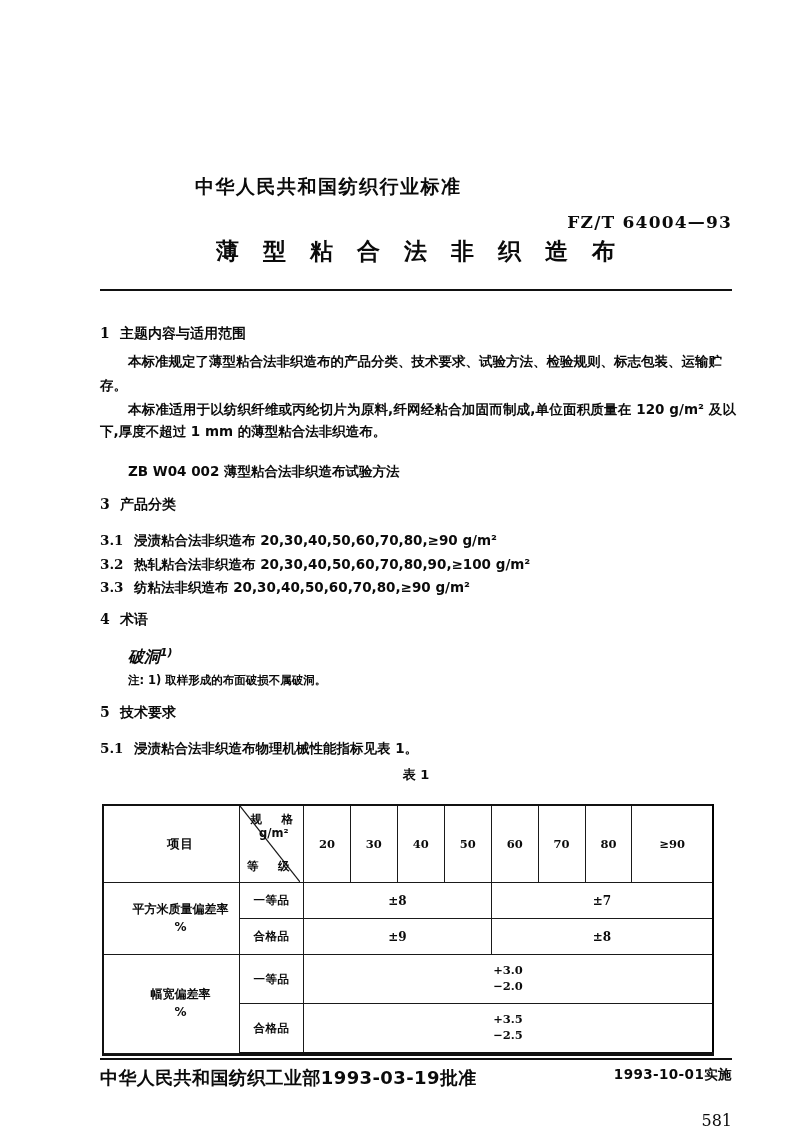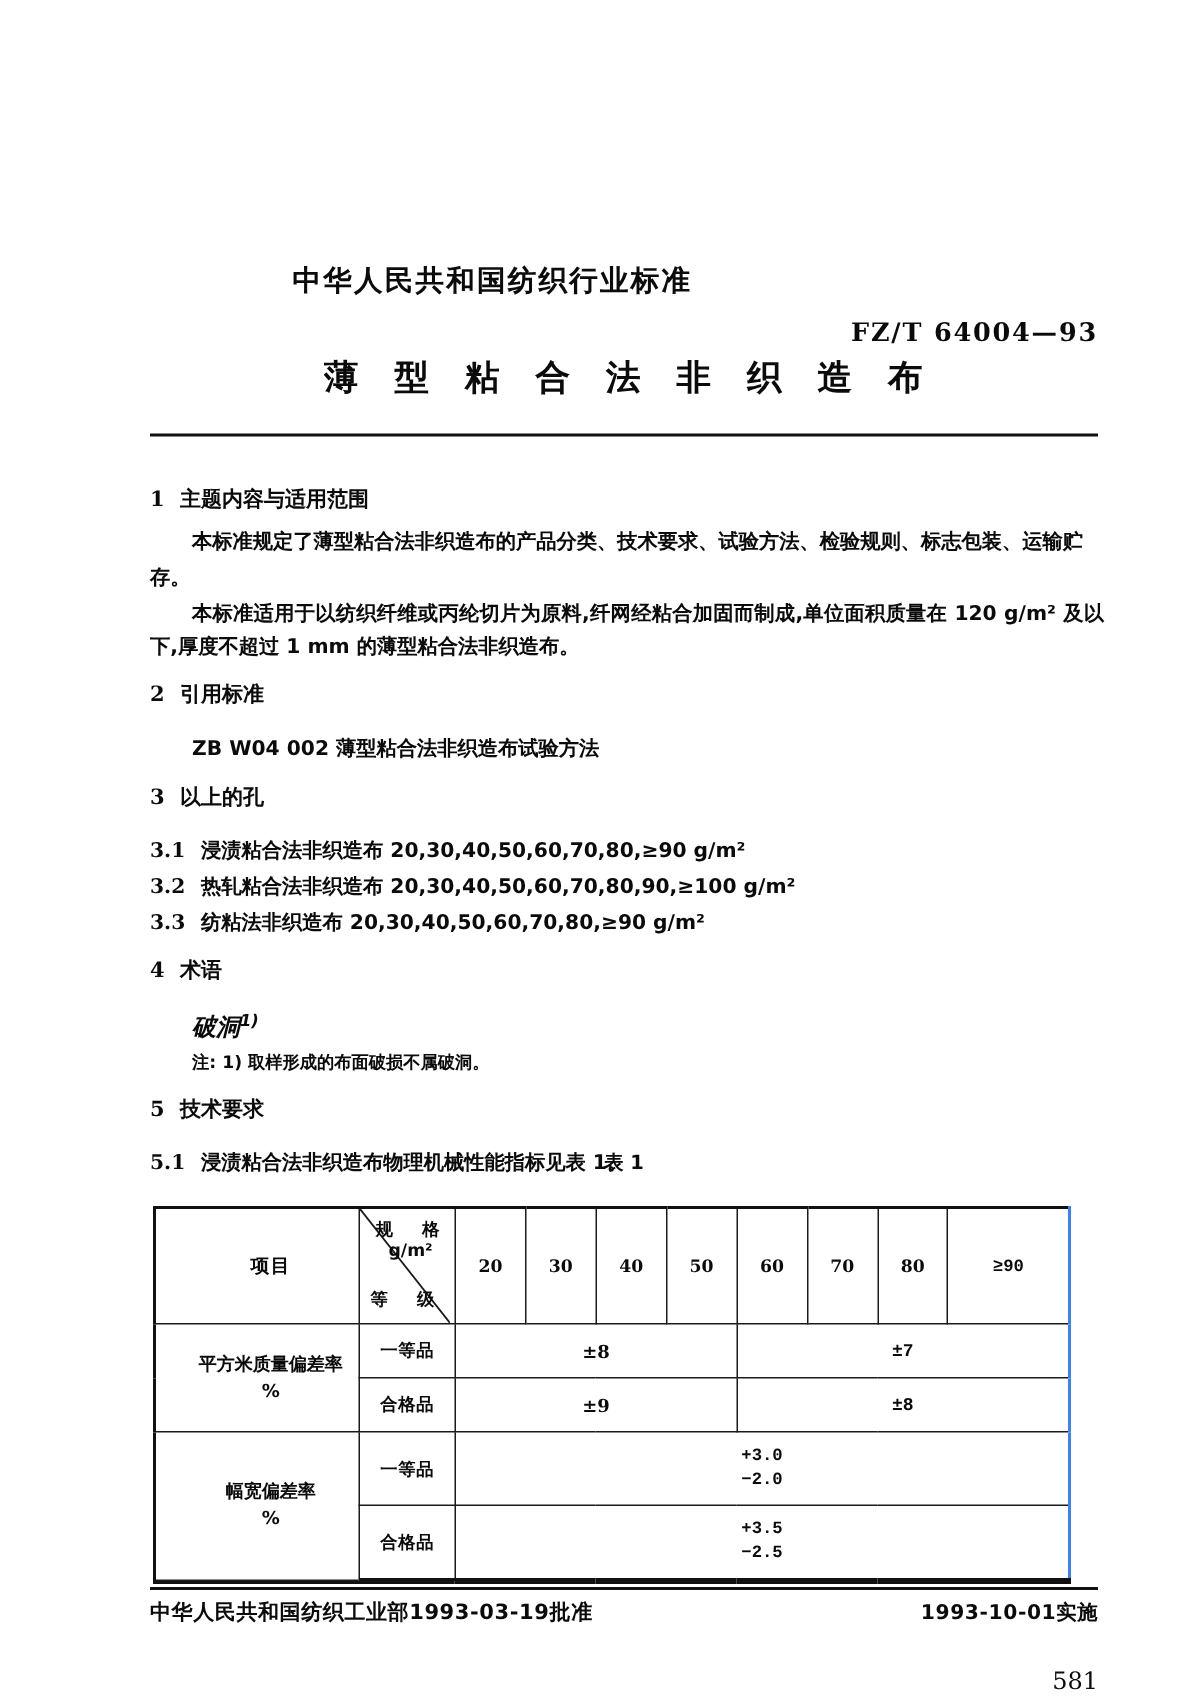--- a/index.html
+++ b/index.html
@@ -166,21 +166,21 @@
   table.spec td {
     border: 1px solid #1a1a1a;
     text-align: center;
     vertical-align: middle;
     font-weight: bold;
     padding: 2px 1px;
   }
   table.spec .outer-top { border-top: 2px solid #111; }
   table.spec .outer-bot { border-bottom: 2px solid #111; }
   table.spec td.edge-l { border-left: 2px solid #111; padding-left: 19px; }
-  table.spec td.edge-r { border-right: 2px solid #3b82f6; font-family: Liberation Mono, monospace; }
+  table.spec td.edge-r { border-right: 2px solid #000000; }
 
   .diag-cell {
     position: relative;
     height: 76px;
     padding: 0 !important;
     overflow: hidden;
   }
   .diag-cell svg {
     position: absolute;
     left: 0; top: 0;
@@ -238,21 +238,21 @@
     left: 100px;
     top: 1010px;
     width: 632px;
     height: 0;
     border-top: 2.2px solid #111;
   }
   .foot-left {
     position: absolute;
     left: 100px;
     top: 1018px;
-    font-size: 14px;
+    font-size: 18px;
     font-weight: bold;
     letter-spacing: 0.4px;
     font-family: "DejaVu Sans", "Liberation Sans", sans-serif;
   }
   .foot-right {
     position: absolute;
     right: 68px;
     top: 1018px;
     font-size: 13.5px;
     font-weight: bold;
@@ -283,30 +283,27 @@
 
     <div class="sec-head">
       <span class="num">1</span><span>主题内容与适用范围</span>
     </div>
     <div class="para">本标准规定了薄型粘合法非织造布的产品分类、技术要求、试验方法、检验规则、标志包装、运输贮</div>
     <div class="para noindent">存。</div>
     <div class="para">本标准适用于以纺织纤维或丙纶切片为原料,纤网经粘合加固而制成,单位面积质量在 120 g/m² 及以下,厚度不超过 1 mm 的薄型粘合法非织造布。</div>
 
     <div class="gap-sm"></div>
 
+    <div class="gap-sm"></div>
+    <div class="ref-line">ZB W04 002    薄型粘合法非织造布试验方法</div>
+
+    <div class="gap-sm"></div>
+
     <div class="sec-head">
-      <span class="num">2</span><span>引用标准</span>
-    </div>
-    <div class="gap-sm"></div>
-    <div class="ref-line">ZB W04 002    薄型粘合法非织造布试验方法</div>
-
-    <div class="gap-sm"></div>
-
-    <div class="sec-head">
-      <span class="num">3</span><span>以上的孔</span>
+      <span class="num">3</span><span>产品分类</span>
     </div>
     <div class="gap-sm"></div>
     <div class="num-line">
       <span class="lbl">3.1</span><span>浸渍粘合法非织造布 20,30,40,50,60,70,80,≥90 g/m²</span>
     </div>
     <div class="num-line">
       <span class="lbl">3.2</span><span>热轧粘合法非织造布 20,30,40,50,60,70,80,90,≥100 g/m²</span>
     </div>
     <div class="num-line">
       <span class="lbl">3.3</span><span>纺粘法非织造布 20,30,40,50,60,70,80,≥90 g/m²</span>

